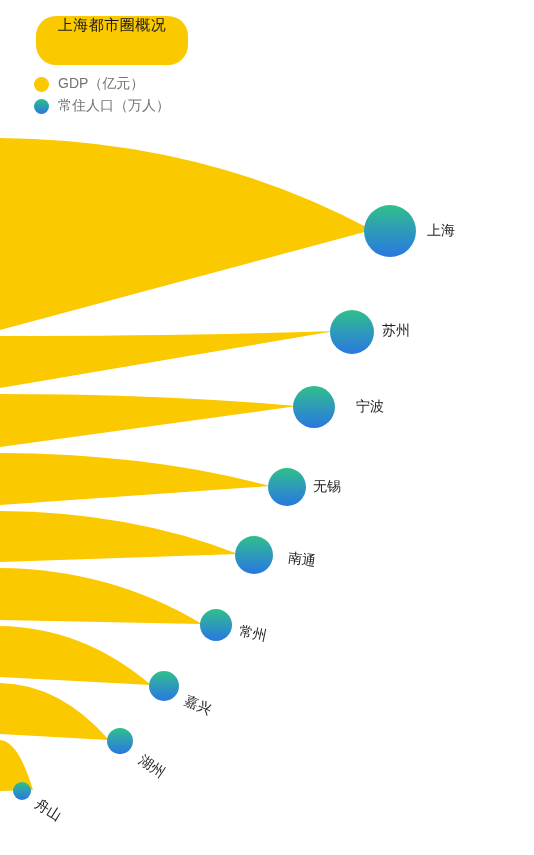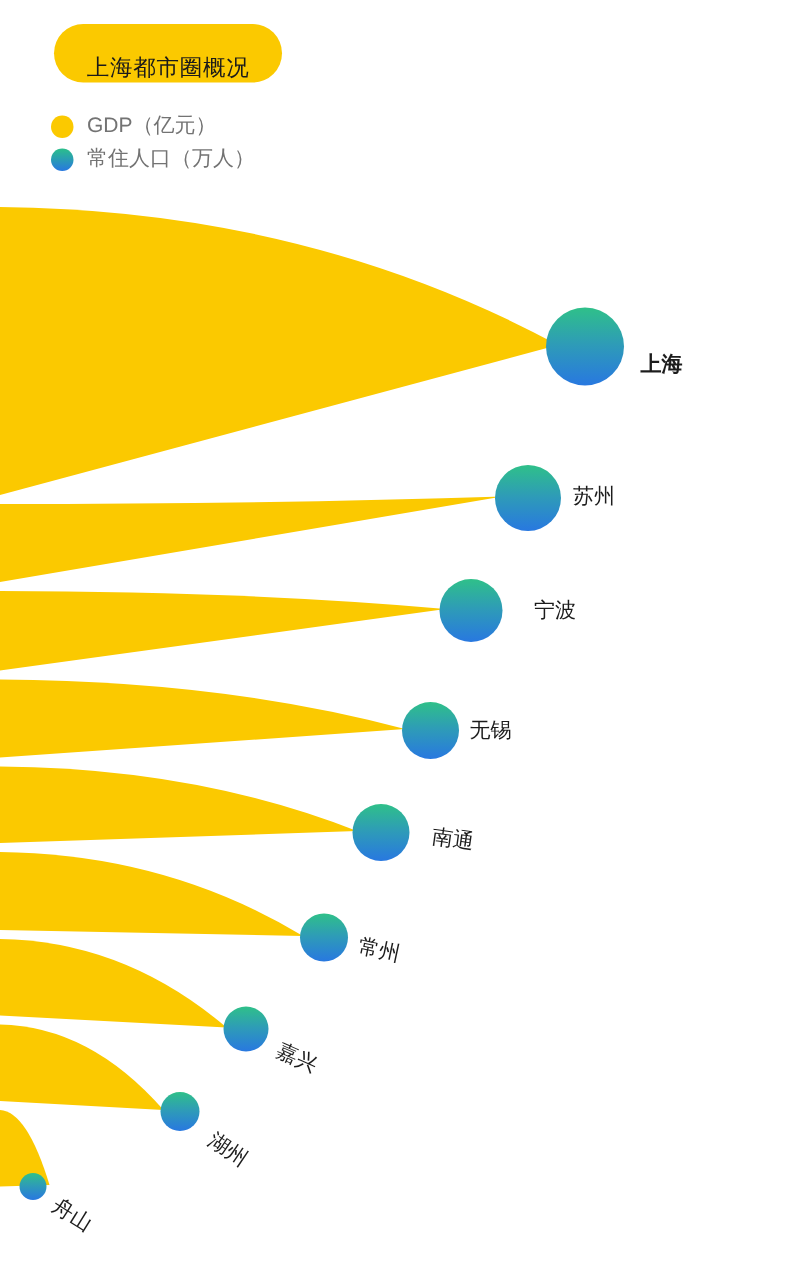--- a/index.html
+++ b/index.html
@@ -8,24 +8,24 @@
     background:#ffffff;
     font-family:"Liberation Sans","DejaVu Sans",sans-serif;
     overflow:hidden;position:relative;
   }
   #stage{position:absolute;inset:0;width:534px;height:855px;}
   #fan{position:absolute;left:0;top:0;width:534px;height:855px;}
 
   
   .title-pill{
     position:absolute;left:36px;top:16px;
-    width:152px;height:39px;
+    width:152px;height:49px;
     border-radius:20px;
     background:#FBC900;
-    display:flex;align-items:flex-end;justify-content:center;
+    display:flex;align-items:flex-start;justify-content:center;
     box-sizing:border-box;
   }
   .title-pill span{
     font-size:15px;color:#1a1a1a;letter-spacing:.5px;white-space:nowrap;
   }
 
   
   .legend{position:absolute;left:34px;top:73px;}
   .legend-row{display:flex;align-items:center;height:22px;}
   .legend-dot{
@@ -59,21 +59,21 @@
       <path d="M 0 453 Q 148.5 453.66 270 486 L 0 505 Z" fill="#FBC900"></path>
       <path d="M 0 511 Q 130.9 511.86 238 554 L 0 562 Z" fill="#FBC900"></path>
       <path d="M 0 568 Q 111.10000000000001 569.12 202 624 L 0 620 Z" fill="#FBC900"></path>
       <path d="M 0 626 Q 83.05000000000001 627.18 151 685 L 0 677 Z" fill="#FBC900"></path>
       <path d="M 0 683 Q 59.95 684.14 109 740 L 0 734 Z" fill="#FBC900"></path>
       <path d="M 0 740 Q 18.150000000000002 741 33 790 L 0 791 Z" fill="#FBC900"></path>
     </svg>
 
   <div id="marks-layer">
       <div class="bubble" style="left: 364px; top: 205px; width: 52px; height: 52px;"></div>
-      <div class="city-label" style="left: 427px; top: 234px; font-weight: bold;">上海</div>
+      <div class="city-label" style="left: 427px; top: 222px;">上海</div>
       <div class="bubble" style="left: 330px; top: 310px; width: 44px; height: 44px;"></div>
       <div class="city-label" style="left: 382px; top: 322px;">苏州</div>
       <div class="bubble" style="left: 293px; top: 386px; width: 42px; height: 42px;"></div>
       <div class="city-label" style="left: 356px; top: 398px;">宁波</div>
       <div class="bubble" style="left: 268px; top: 468px; width: 38px; height: 38px;"></div>
       <div class="city-label" style="left: 313px; top: 478px; text-align: center;">无锡</div>
       <div class="bubble" style="left: 235px; top: 536px; width: 38px; height: 38px;"></div>
       <div class="city-label" style="left: 288px; top: 549px; transform: rotate(8deg);">南通</div>
       <div class="bubble" style="left: 200px; top: 609px; width: 32px; height: 32px;"></div>
       <div class="city-label" style="left: 239px; top: 622px; transform: rotate(12deg);">常州</div>

